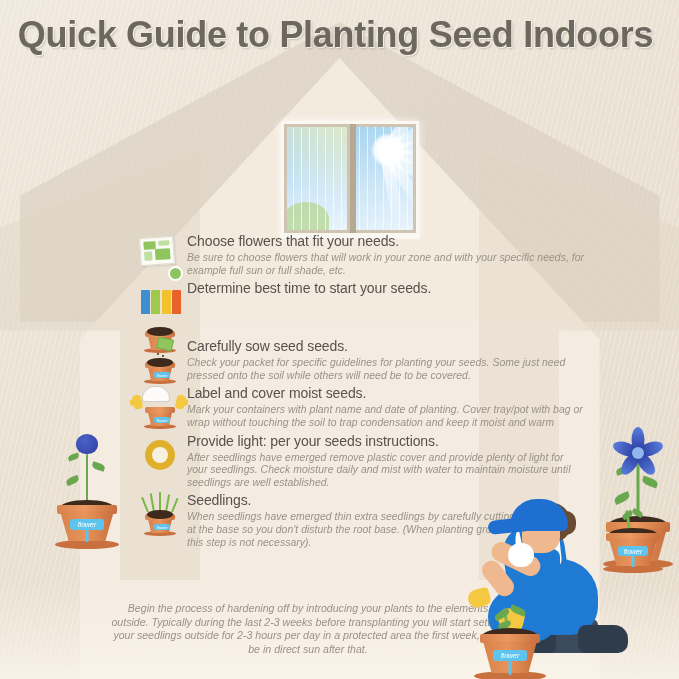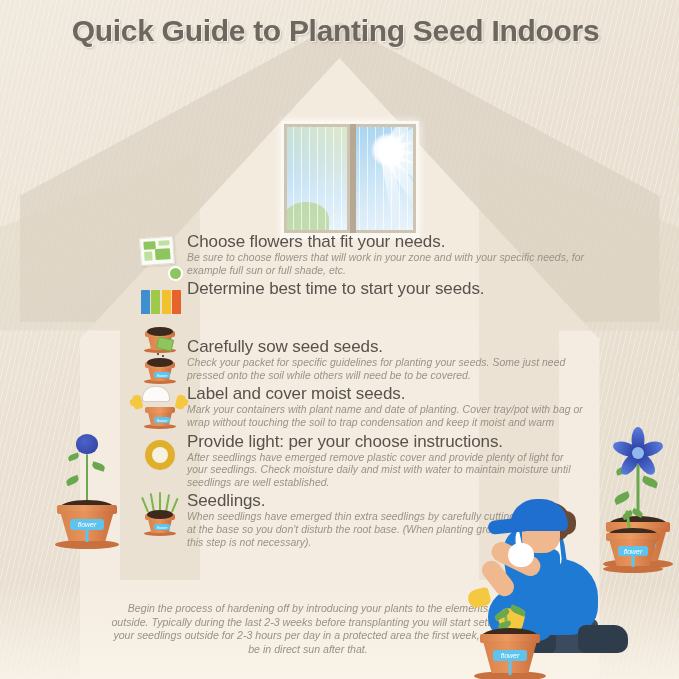--- a/index.html
+++ b/index.html
@@ -39,21 +39,21 @@
     background:#ded4c4;opacity:.40;
     clip-path:polygon(0% 0%, 0% 100%, 40% 100%, 40% 42%, 100% 42%, 100% 18%);
   }
   .floor{
     position:absolute;left:0;right:0;bottom:0;height:96px;
     background:linear-gradient(180deg,rgba(247,240,230,.0),rgba(250,244,234,.85));
   }
   
   .title{
     position:absolute;left:0;right:8px;top:14px;text-align:center;
-    font-size:30px;font-weight:bold;letter-spacing:-.3px;
+    font-size:36px;font-weight:bold;letter-spacing:-.3px;
     color:#6e675e;
     text-shadow:1px 1px 0 rgba(255,255,255,.75), 2px 2px 2px rgba(120,110,95,.28);
     z-index:8;white-space:nowrap;
   }
   
   .window{
     position:absolute;left:281px;top:121px;width:138px;height:115px;z-index:4;
     background:#cfc3b2;border:3px solid #fbf8f2;box-sizing:border-box;
     box-shadow:0 0 8px rgba(255,255,255,.85);
   }
@@ -74,21 +74,21 @@
   .blinds{position:absolute;inset:0;}
   .blinds i{position:absolute;top:0;bottom:0;width:1px;background:rgba(255,255,255,.65);}
   .mullion{position:absolute;left:66px;top:0;bottom:0;width:6px;background:#b7a893;}
   .sill{position:absolute;left:-4px;right:-4px;bottom:-6px;height:6px;background:#fbf8f2;}
   
   .steps{position:absolute;left:137px;top:231px;width:448px;z-index:6;}
   .step{position:relative;min-height:28px;margin-bottom:1px;}
   .step .ico{position:absolute;left:0;top:2px;width:46px;height:46px;}
   .step .txt{margin-left:50px;}
   .step h3{
-    margin:0;font-weight:normal;font-size:17px;line-height:21px;
+    margin:0;font-weight:normal;font-size:14px;line-height:21px;
     color:#57524b;letter-spacing:-.1px;
   }
   .step p{
     margin:0;font-style:italic;font-size:10.4px;line-height:12.6px;
     color:#9a9288;letter-spacing:.05px;
   }
   
   .outro{position:absolute;left:108px;top:600px;width:400px;text-align:center;z-index:6;}
   .outro h3{margin:0;font-weight:normal;font-size:17.5px;line-height:22px;color:#57524b;}
   .outro p{margin:2px 0 0;font-style:italic;font-size:10.6px;line-height:13.6px;color:#9a9288;}
@@ -391,21 +391,21 @@
         <h3>Label and cover moist seeds.</h3>
         <p>Mark your containers with plant name and date of planting. Cover tray/pot with bag or wrap without touching the soil to trap condensation and keep it moist and warm</p>
       </div>
     </div>
 
     <div class="step">
       <div class="ico">
         <div class="sunring"></div>
       </div>
       <div class="txt">
-        <h3>Provide light: per your choose instructions.</h3>
+        <h3>Provide light: per your seeds instructions.</h3>
         <p>After seedlings have emerged remove plastic cover and provide plenty of light for your seedlings. Check moisture daily and mist with water to maintain moisture until seedlings are well established.</p>
       </div>
     </div>
 
     <div class="step">
       <div class="ico">
         <div class="sprout" style="left:10px;bottom:26px;width:2px;height:16px;transform:rotate(-22deg)"></div>
         <div class="sprout" style="left:16px;bottom:26px;width:2px;height:19px;transform:rotate(-10deg)"></div>
         <div class="sprout" style="left:22px;bottom:26px;width:2px;height:20px;"></div>
         <div class="sprout" style="left:28px;bottom:26px;width:2px;height:18px;transform:rotate(10deg)"></div>

